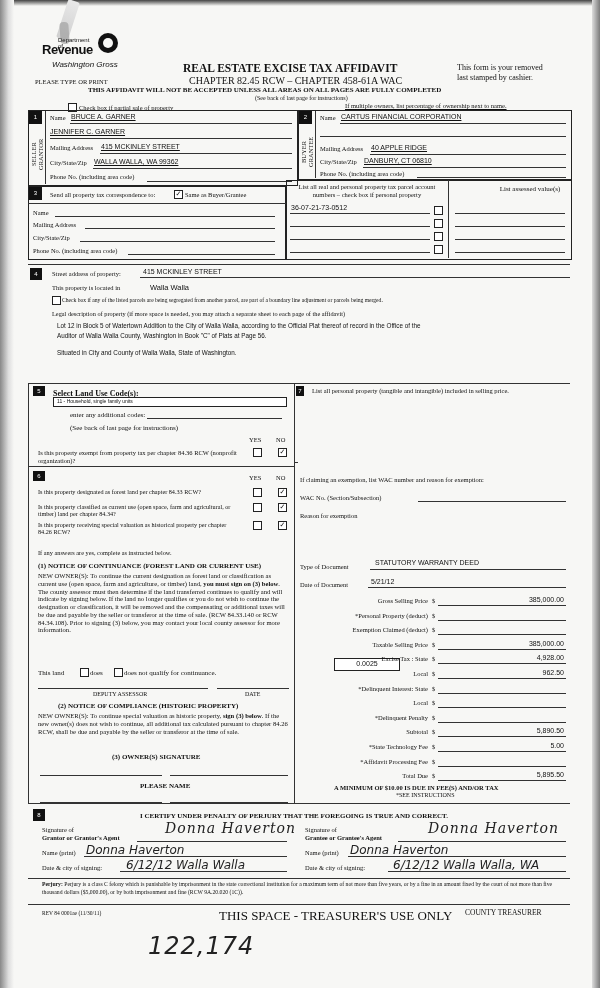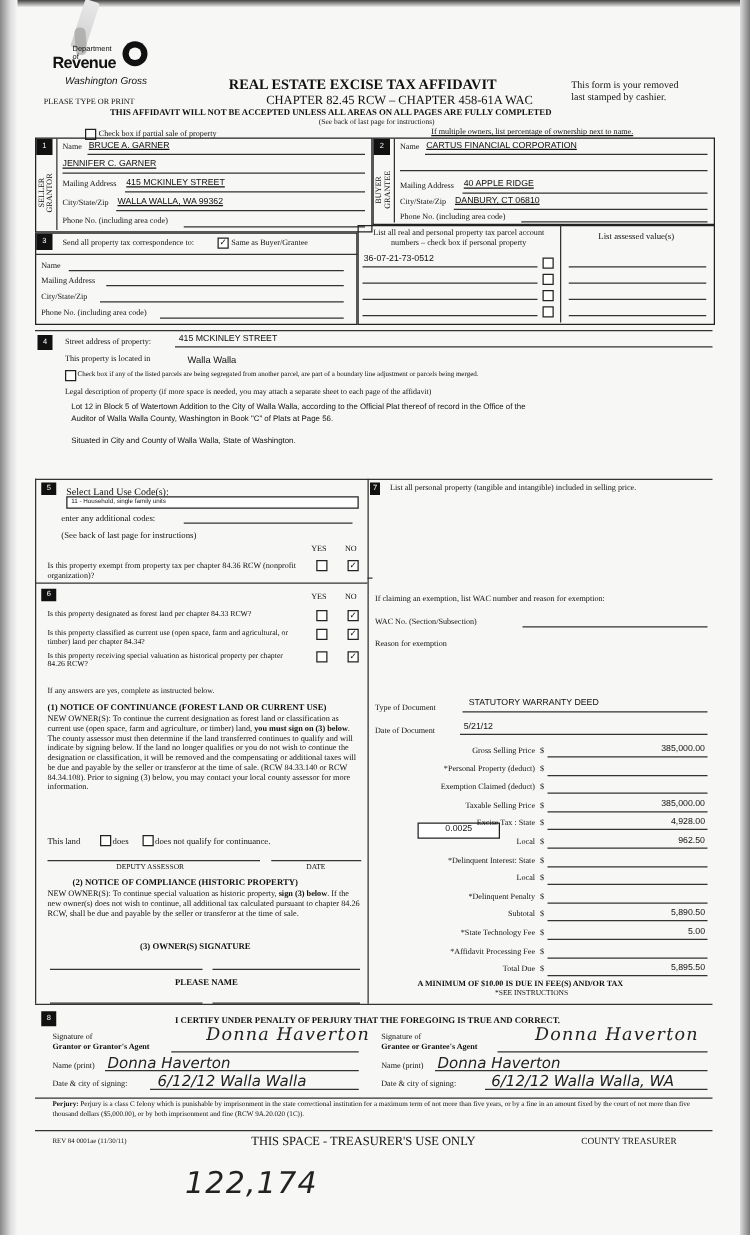--- a/index.html
+++ b/index.html
@@ -14,21 +14,21 @@
   .tape2 { position: absolute; left: 60px; top: 22px; width: 9px; height: 22px; background: #999; transform: rotate(-4deg); border-radius: 4px; opacity: .6; }
   .logo-text { font-family: "Liberation Sans", sans-serif; font-weight: bold; font-size: 13px; letter-spacing: -0.5px; line-height: 1; text-align: center; }
   .logo-small { font-family: "Liberation Sans", sans-serif; font-size: 6px; }
   .logo-state { font-family: "Liberation Sans", sans-serif; font-style: italic; font-size: 8px; }
   .logo-mark { width: 20px; height: 20px; border-radius: 50%; background: #111; position: absolute; }
   .logo-mark::after { content: ""; position: absolute; left: 5px; top: 5px; width: 10px; height: 10px; border-radius: 50%; background: #f7f7f5; }
   .title { font-weight: bold; font-size: 11.5px; }
   .sub { font-size: 10px; }
   .smallb { font-weight: bold; font-size: 7px; }
   .tiny { font-size: 6px; }
-  .t7 { font-size: 7px; }
+  .t7 { font-size: 7px; margin-left: 21px; }
   .t65 { font-size: 6.5px; }
   .t8 { font-size: 8px; }
   .box { position: absolute; border: 1px solid #222; }
   .hline { position: absolute; height: 0; border-top: 1px solid #333; }
   .vline { position: absolute; width: 0; border-left: 1px solid #333; }
   .num { position: absolute; background: #111; color: #fff; font-size: 6px; text-align: center; font-family: "Liberation Sans", sans-serif; }
   .cb { position: absolute; width: 7px; height: 7px; border: 1px solid #222; background: #fff; font-size: 7px; line-height: 7px; text-align: center; font-family: "DejaVu Sans", sans-serif; }
   .fill { font-family: "Liberation Sans", sans-serif; font-size: 7px; }
   .vert { position: absolute; writing-mode: vertical-rl; transform: rotate(180deg); font-size: 6.5px; text-align: center; line-height: 1.05; }
   .para { font-size: 6.6px; line-height: 1.18; }
@@ -47,21 +47,21 @@
 <div class="tape"></div>
 <div class="tape2"></div>
 <div class="abs" style="left:42px;top:33px;">
   <div class="logo-small" style="position:absolute;left:16px;top:4px;">Department of</div>
   <div class="logo-text" style="position:absolute;left:0;top:10px;">Revenue</div>
   <div class="logo-mark" style="left:56px;top:0px;"></div>
   <div class="logo-state" style="position:absolute;left:10px;top:27px;white-space:nowrap;">Washington Gross</div>
 </div>
 <div class="abs t65" style="left:35px;top:78px;">PLEASE TYPE OR PRINT</div>
 <div class="abs title" style="left:183px;top:62px;">REAL ESTATE EXCISE TAX AFFIDAVIT</div>
-<div class="abs sub" style="left:189px;top:75px;margin-left:24px;">CHAPTER 82.45 RCW – CHAPTER 458-61A WAC</div>
+<div class="abs sub" style="left:189px;top:75px;">CHAPTER 82.45 RCW – CHAPTER 458-61A WAC</div>
 <div class="abs smallb" style="left:88px;top:86px;">THIS AFFIDAVIT WILL NOT BE ACCEPTED UNLESS ALL AREAS ON ALL PAGES ARE FULLY COMPLETED</div>
 <div class="abs tiny" style="left:255px;top:95px;">(See back of last page for instructions)</div>
 <div class="abs t8" style="left:457px;top:63px;">This form is your removed</div>
 <div class="abs t8" style="left:457px;top:73px;">last stamped by cashier.</div>
 
 <div class="cb" style="left:68px;top:103px;"><span></span></div>
 <div class="abs t65" style="left:79px;top:104px;">Check box if partial sale of property</div>
 <div class="abs t65" style="left:345px;top:102px;text-decoration:underline;">If multiple owners, list percentage of ownership next to name.</div>
 
 <div class="box" style="left:28px;top:110px;width:268px;height:74px;"></div>
@@ -153,21 +153,21 @@
 <div class="abs" style="left:62px;top:297px;font-size:5.6px;">Check box if any of the listed parcels are being segregated from another parcel, are part of a boundary line adjustment or parcels being merged.</div>
 <div class="abs" style="left:52px;top:310px;font-size:6.3px;">Legal description of property (if more space is needed, you may attach a separate sheet to each page of the affidavit)</div>
 <div class="abs sans" style="left:57px;top:322px;font-size:6.3px;">Lot 12 in Block 5 of Watertown Addition to the City of Walla Walla, according to the Official Plat thereof of record in the Office of the</div>
 <div class="abs sans" style="left:57px;top:332px;font-size:6.3px;">Auditor of Walla Walla County, Washington in Book "C" of Plats at Page 56.</div>
 <div class="abs sans" style="left:57px;top:349px;font-size:6.3px;">Situated in City and County of Walla Walla, State of Washington.</div>
 <div class="hline" style="left:28px;top:383px;width:542px;"></div>
 
 <div class="vline" style="left:28px;top:383px;height:420px;"></div>
 <div class="vline" style="left:294px;top:383px;height:420px;"></div>
 <div class="num" style="left:33px;top:386px;width:12px;height:10px;line-height:10px;">5</div>
-<div class="abs t8" style="left:53px;top:389px;font-weight:normal;">Select Land Use Code(s):</div>
+<div class="abs t8" style="left:53px;top:389px;font-weight:bold;">Select Land Use Code(s):</div>
 <div class="abs" style="left:53px;top:397px;width:232px;height:8px;border:1px solid #222;background:#fff;">
     <span class="sans" style="position:absolute;left:3px;top:0px;font-size:5px;">11 - Household, single family units</span>
   </div>
 <div class="abs t7" style="left:49px;top:411px;">enter any additional codes:</div>
 <div class="hline" style="left:147px;top:418px;width:135px;"></div>
 <div class="abs t7" style="left:49px;top:424px;">(See back of last page for instructions)</div>
 <div class="abs t65" style="left:249px;top:436px;">YES</div>
 <div class="abs t65" style="left:276px;top:436px;">NO</div>
 <div class="abs t65" style="left:38px;top:449px;width:200px;line-height:1.2;">Is this property exempt from property tax per chapter 84.36 RCW (nonprofit organization)?</div>
 <div class="cb" style="left:253px;top:448px;"><span id="cb-exempt-yes"></span></div>
@@ -306,15 +306,15 @@
 <div class="abs hand" style="left:350px;top:843px;">Donna Haverton</div>
 <div class="hline" style="left:348px;top:856px;width:218px;"></div>
 <div class="abs t65" style="left:305px;top:864px;">Date &amp; city of signing:</div>
 <div class="abs hand" style="left:393px;top:858px;">6/12/12  Walla Walla, WA</div>
 <div class="hline" style="left:388px;top:871px;width:178px;"></div>
 <div class="hline" style="left:28px;top:878px;width:542px;"></div>
 <div class="abs" style="left:42px;top:881px;width:524px;font-size:5.7px;line-height:1.35;"><b>Perjury:</b><span> Perjury is a class C felony which is punishable by imprisonment in the state correctional institution for a maximum term of not more than five years, or by a fine in an amount fixed by the court of not more than five thousand dollars ($5,000.00), or by both imprisonment and fine (RCW 9A.20.020 (1C)).</span></div>
 <div class="hline" style="left:28px;top:904px;width:542px;"></div>
 
 <div class="abs" style="left:42px;top:910px;font-size:5.5px;">REV 84 0001ae (11/30/11)</div>
-<div class="abs" style="left:201px;top:908px;font-size:10px;">THIS SPACE - TREASURER'S USE ONLY</div>
+<div class="abs" style="left:219px;top:908px;font-size:13px;">THIS SPACE - TREASURER'S USE ONLY</div>
 <div class="abs" style="left:465px;top:908px;font-size:7.5px;">COUNTY TREASURER</div>
 <div class="abs" style="left:148px;top:932px;font-family:'DejaVu Sans',sans-serif;font-size:24px;font-style:italic;font-weight:300;color:#222;letter-spacing:1px;">122,174</div>
 
 </body></html>

